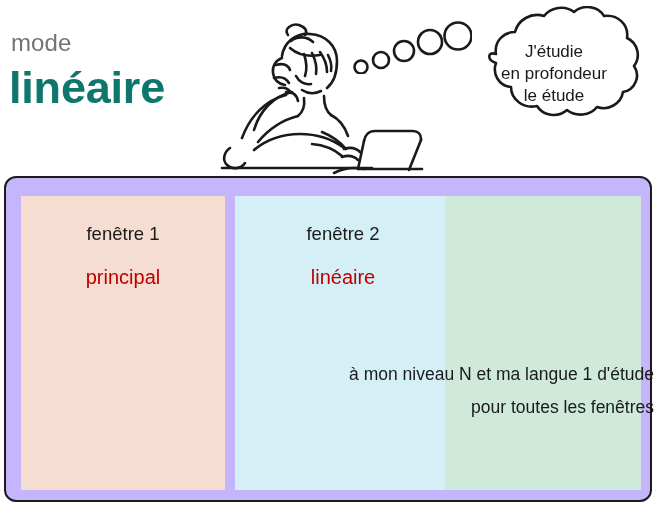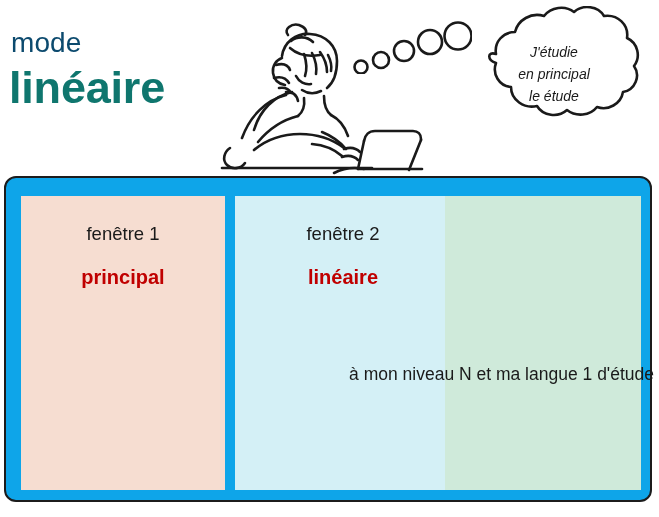--- a/index.html
+++ b/index.html
@@ -21,23 +21,23 @@
     position: absolute;
     left: 0; top: 0;
     width: 659px;
     height: 176px;
   }
 
   #mode-label {
     position: absolute;
     left: 11px;
     top: 30px;
-    font-size: 28px;
+    font-size: 24px;
     line-height: 26px;
-    color: #0c4a6e;
+    color: #737373;
     letter-spacing: .1px;
     white-space: nowrap;
   }
 
   #mode-value {
     position: absolute;
     left: 9px;
     top: 62px;
     font-size: 45px;
     line-height: 52px;
@@ -78,39 +78,38 @@
   #thought-bubble svg { display: block; }
   #thought-bubble-text {
     position: absolute;
     left: 0; top: 0;
     width: 204px;
     height: 132px;
     display: flex;
     flex-direction: column;
     align-items: center;
     justify-content: center;
-    font-size: 14px;
+    font-size: 17px;
     line-height: 22px;
     color: #1a1a1a;
     text-align: center;
     padding-top: 4px;
     box-sizing: border-box;
-    font-style: italic;
   }
 
   
   #panel {
     position: absolute;
     left: 4px;
     top: 176px;
     width: 648px;
     height: 326px;
     border: 2.5px solid #1c1c1c;
     border-radius: 12px;
-    background: #0ea5e9;
+    background: #c4b5fd;
     box-sizing: border-box;
   }
 
   #columns {
     position: absolute;
     left: 0; top: 0;
     width: 648px;
     height: 326px;
   }
 
@@ -134,21 +133,21 @@
     color: #1a1a1a;
   }
   .col-keyword {
     position: absolute;
     top: 68px;
     left: 0;
     width: 100%;
     text-align: center;
     font-size: 20px;
     line-height: 26px;
-    font-weight: bold;
+    font-weight: normal;
     color: #c00000;
   }
 
   
   #caption {
     position: absolute;
     left: 0;
     top: 180px;
     width: 648px;
     text-align: right;
@@ -249,21 +248,21 @@
                c-2,12 -15,19 -26,15
                c-7,9 -21,10 -30,3
                c-9,8 -24,6 -30,-4
                c-13,3 -26,-6 -26,-19
                c-12,-1 -19,-13 -15,-24
                c-9,-3 -9,-12 0,-9
                Z" fill="#ffffff" stroke="#1a1a1a" stroke-width="2.6" stroke-linejoin="round"></path>
     </svg>
     <div id="thought-bubble-text">
       <span>J'étudie</span>
-      <span>en principal</span>
+      <span>en profondeur</span>
       <span>le étude</span>
     </div>
   </div>
 </div>
 
 <div id="panel">
   <div id="columns">
 
     <div class="column c1">
       <div class="col-title">fenêtre 1</div>
@@ -273,16 +272,17 @@
     <div class="column c2">
       <div class="col-title">fenêtre 2</div>
       <div class="col-keyword">linéaire</div>
     </div>
 
     <div class="column c3">
     </div>
 
     <div id="caption">
       <span class="line">à mon niveau N et ma langue 1 d'étude</span>
+      <span class="line">pour toutes les fenêtres</span>
     </div>
 
   </div>
 </div>
 
 </body></html>

